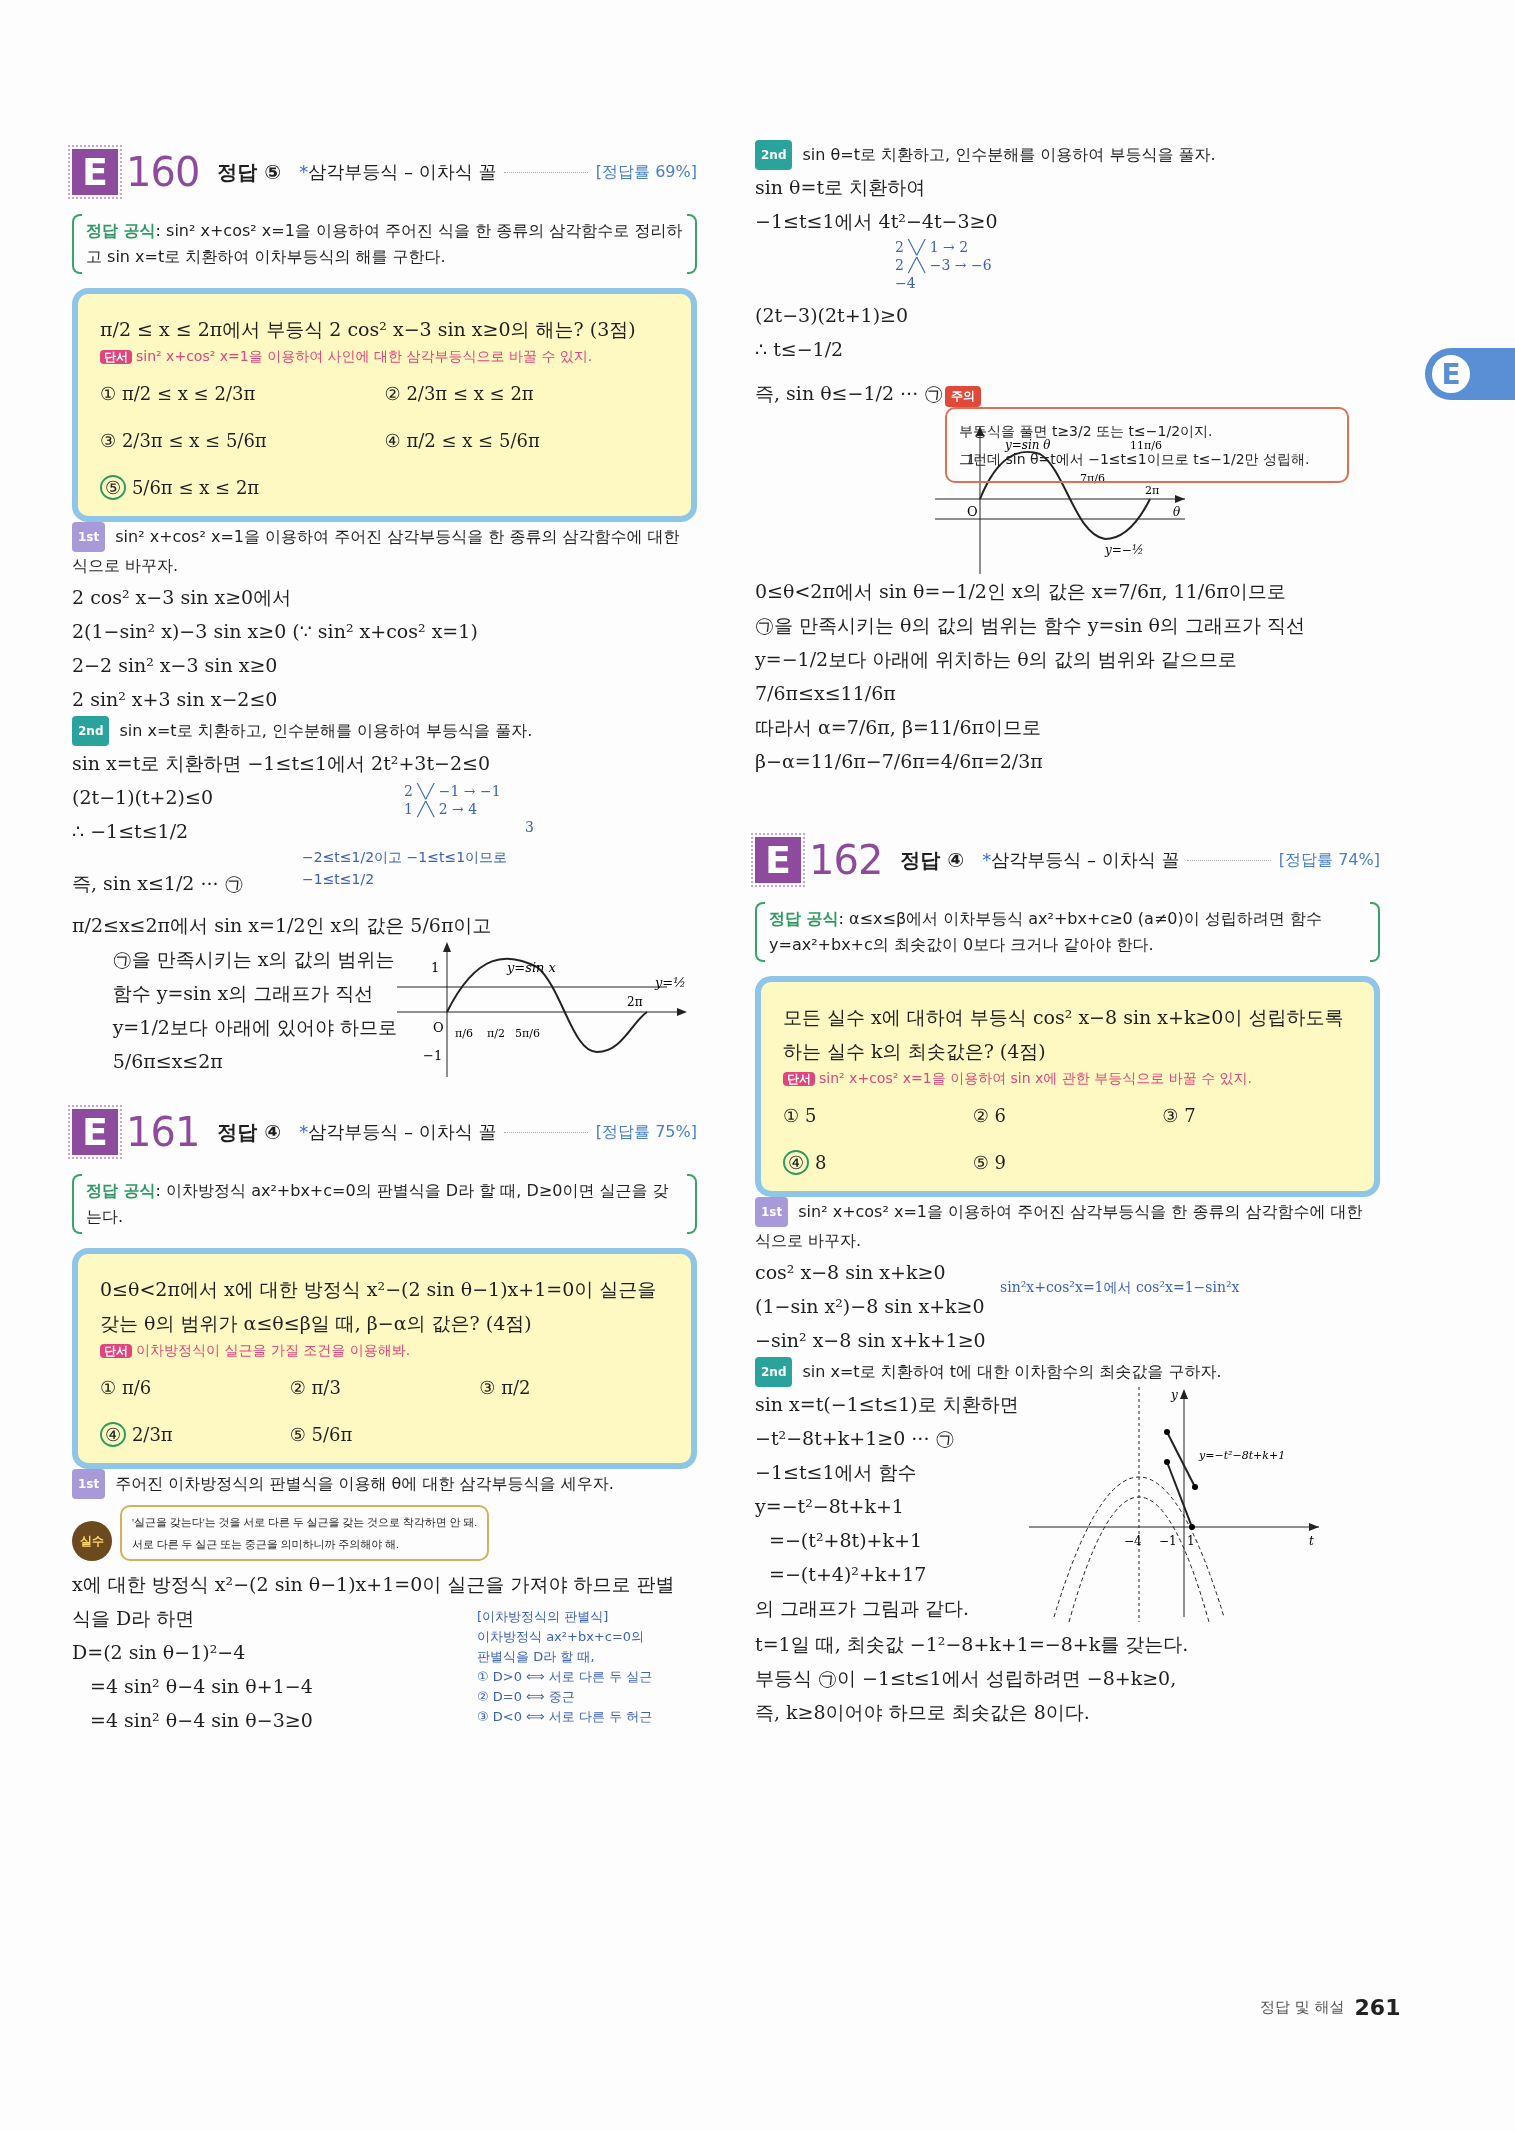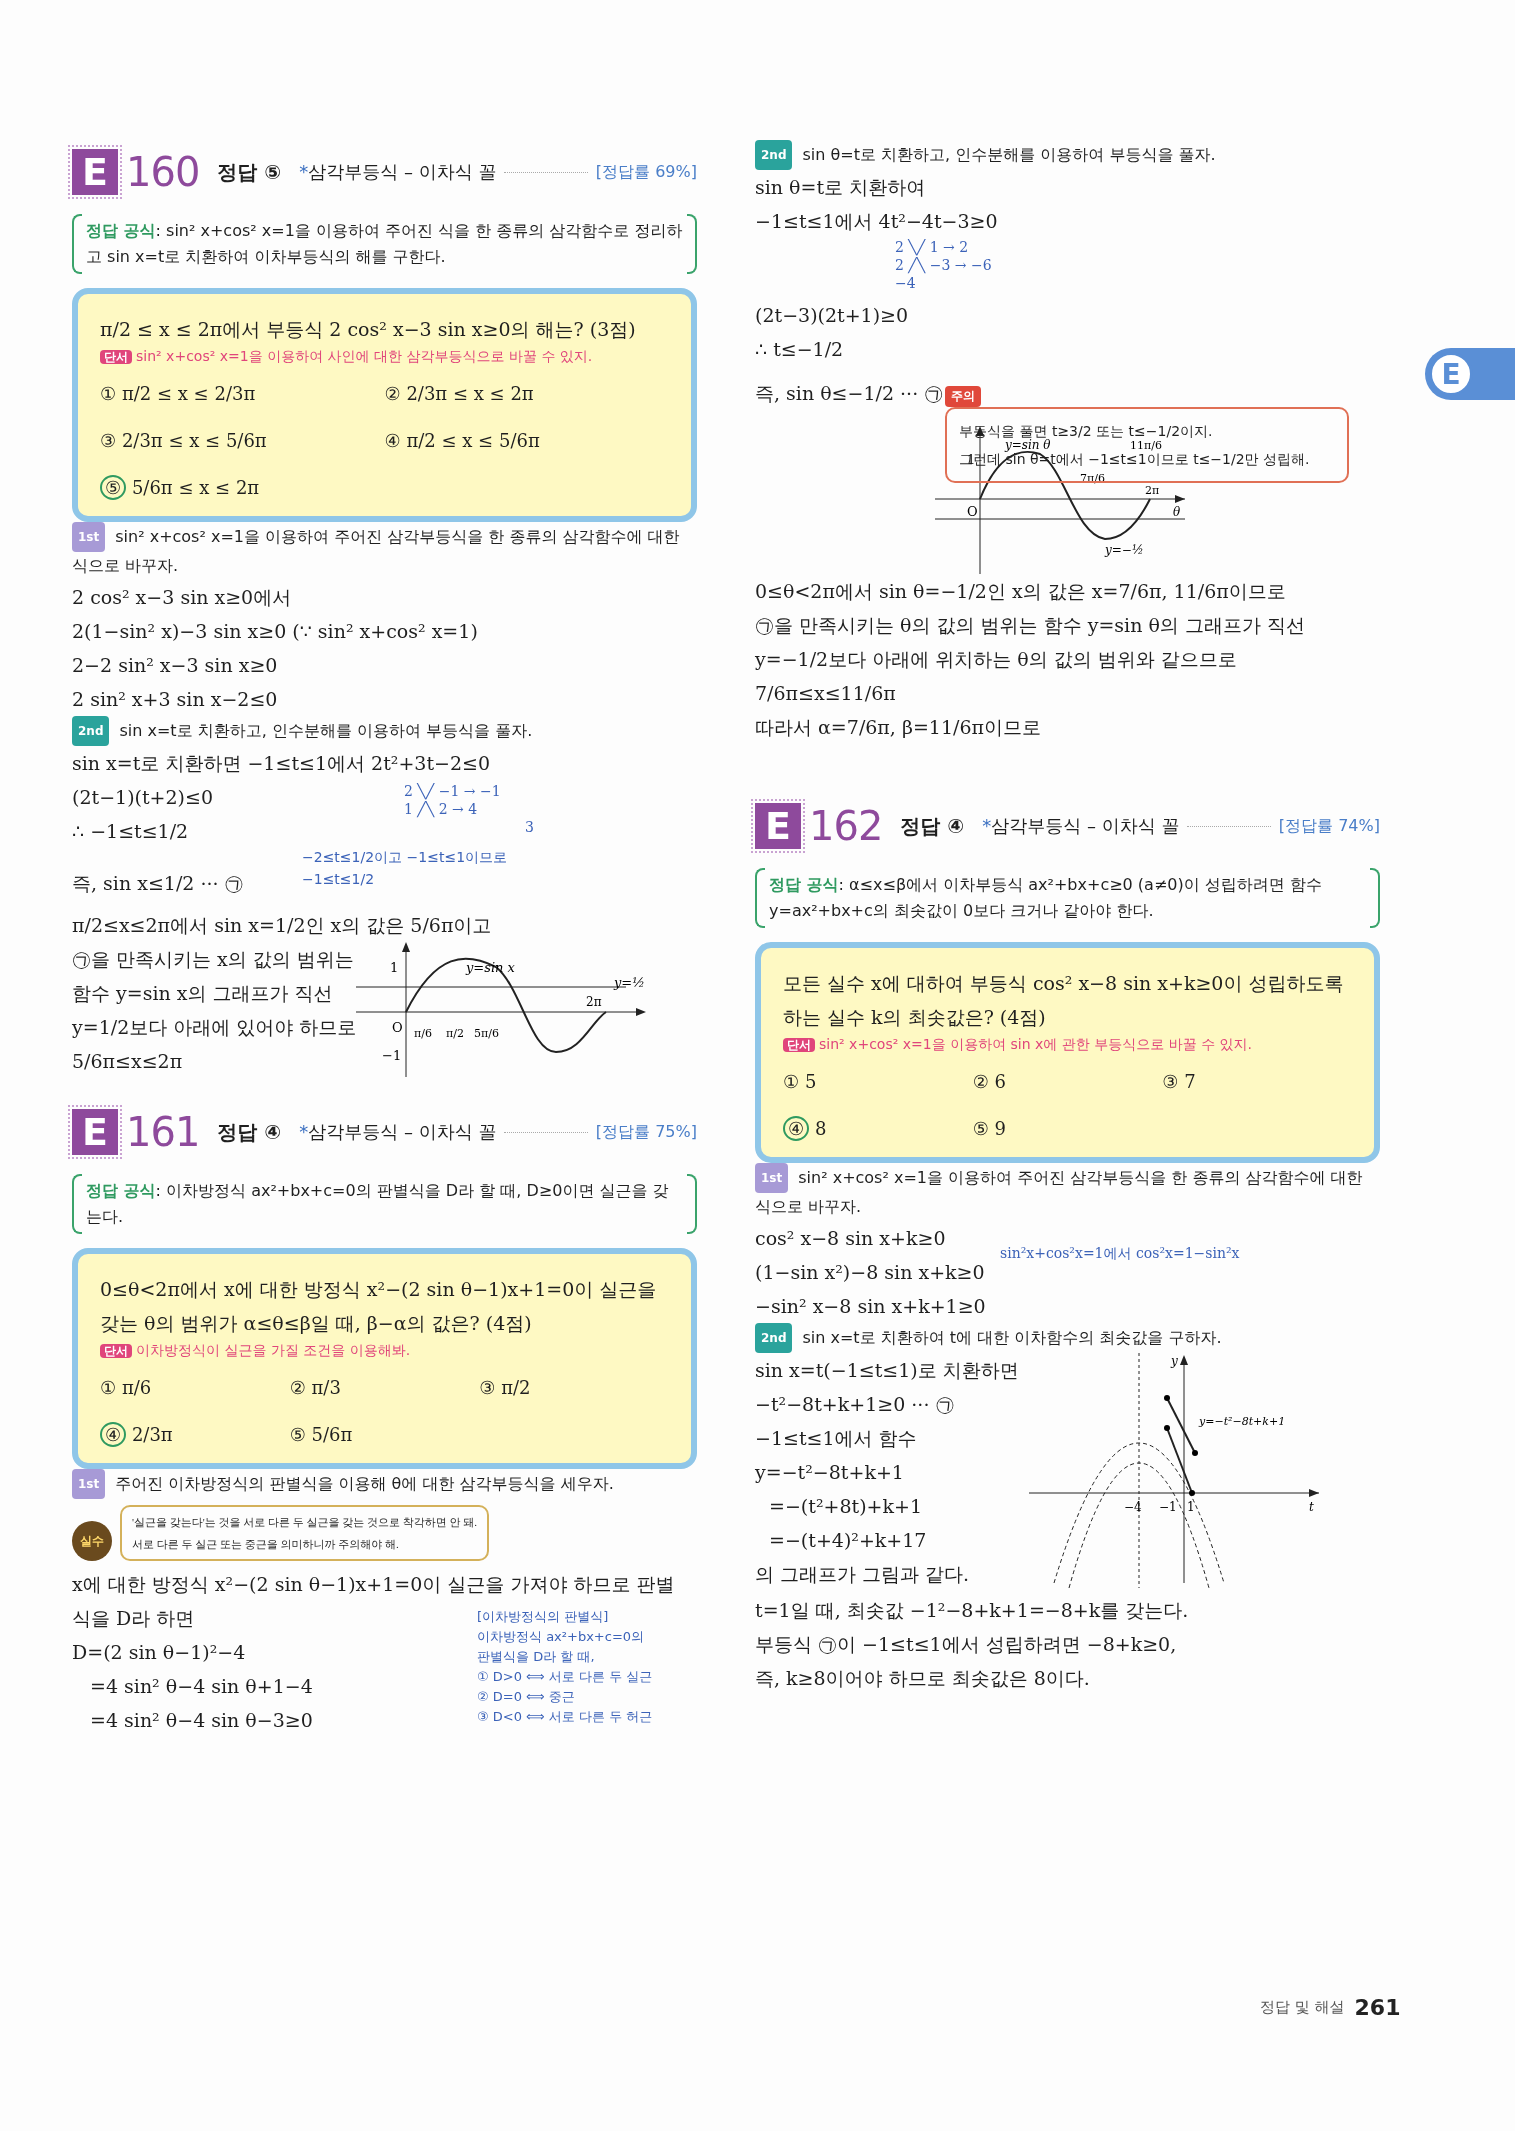--- a/index.html
+++ b/index.html
@@ -104,21 +104,21 @@
       <div>2 ╲╱ −1 → −1</div>
         <div>1 ╱╲ 2 → 4</div>
         <div style="text-align:right;width:130px">3</div>
     </div>
     <div class="note-right" style="position:absolute;left:230px;top:100px">
       <div>−2≤t≤1/2이고 −1≤t≤1이므로</div>
         <div>−1≤t≤1/2</div>
     </div>
   </div>
   <div class="line" style="margin-top:8px">π/2≤x≤2π에서 sin x=1/2인 x의 값은 5/6π이고</div>
-  <div style="display:flex;justify-content:flex-start">
+  <div style="display:flex;justify-content:flex-end">
     <div>
       <div class="line">㉠을 만족시키는 x의 값의 범위는</div>
       <div class="line">함수 y=sin x의 그래프가 직선</div>
       <div class="line">y=1/2보다 아래에 있어야 하므로</div>
       <div class="line">5/6π≤x≤2π</div>
     </div>
     <svg class="graph" width="300" height="140" viewBox="0 0 300 140">
       <line x1="0" y1="70" x2="280" y2="70" stroke="#222"></line>
         <polygon points="280,66 290,70 280,74" fill="#222"></polygon>
       <line x1="50" y1="135" x2="50" y2="5" stroke="#222"></line>
@@ -219,20 +219,21 @@
       <text x="195" y="25" font-size="11">11π/6</text>
     <text x="210" y="70" font-size="11">2π</text>
       <text x="238" y="92" font-size="12" font-style="italic">θ</text>
       <text x="170" y="130" font-size="12" font-style="italic">y=−½</text>
   </svg>
   <div class="line">0≤θ&lt;2π에서 sin θ=−1/2인 x의 값은 x=7/6π, 11/6π이므로</div>
   <div class="line">㉠을 만족시키는 θ의 값의 범위는 함수 y=sin θ의 그래프가 직선</div>
   <div class="line">y=−1/2보다 아래에 위치하는 θ의 값의 범위와 같으므로</div>
   <div class="line">7/6π≤x≤11/6π</div>
   <div class="line">따라서 α=7/6π, β=11/6π이므로</div>
+  <div class="line">β−α=11/6π−7/6π=4/6π=2/3π</div>
 
   <div class="prob-head" style="margin-top:50px">
     <div class="e-badge">E</div>
     <div class="prob-num">162</div>
     <div class="answer">정답 ④</div>
     <div class="topic"><span class="star">*</span><span>삼각부등식 – 이차식 꼴</span></div>
     <div class="dots"></div>
     <div class="rate">[정답률 74%]</div>
   </div>
   <div class="formula">

